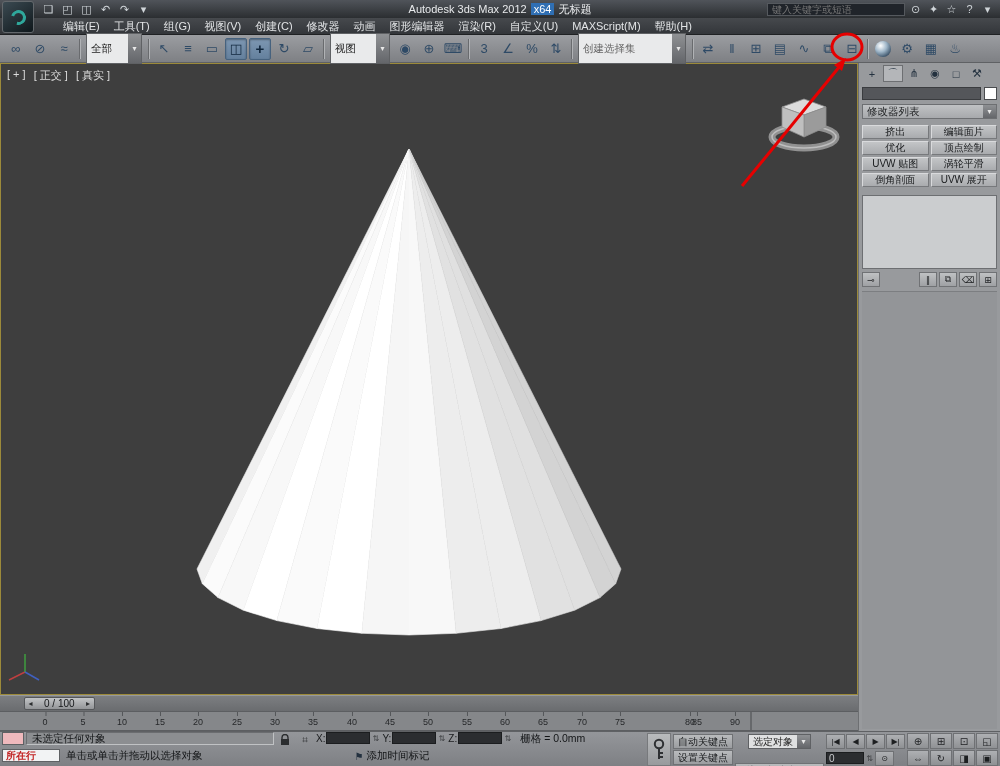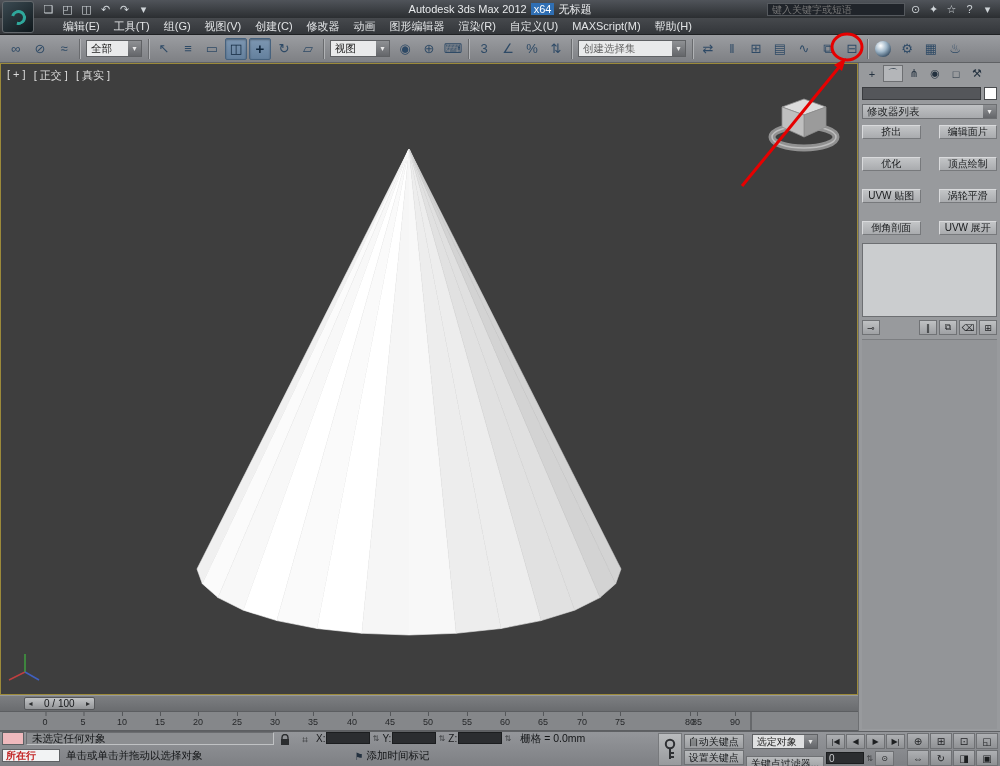--- a/index.html
+++ b/index.html
@@ -21,21 +21,21 @@
   
   .menubar{height:17px;background:linear-gradient(#46494d,#33363a);display:flex;align-items:center;padding-left:56px;border-bottom:1px solid #1f2123}
   .mitem{color:#e3e5e7;font-size:11px;padding:0 7px;height:100%;display:flex;align-items:center;white-space:nowrap}
 
   
   .toolbar{height:28px;background:linear-gradient(#9b9da1,#7e8084);display:flex;align-items:center;padding:0 4px;border-bottom:1px solid #5f6164;position:relative;z-index:5}
   .tbtn{width:22px;height:22px;margin:0 1px;display:flex;align-items:center;justify-content:center;font-size:13px;color:#2e4a66;flex:0 0 auto}
   .tbtn.bold{font-weight:bold;font-size:15px}
   .tbtn.pressed{background:linear-gradient(#7d97b2,#64809d);border:1px solid #46627e;box-shadow:inset 0 1px 2px rgba(0,0,0,.35);border-radius:2px;color:#10263c}
   .sep{width:1px;height:20px;background:#696b6e;margin:0 3px;box-shadow:1px 0 0 #b0b2b5;flex:0 0 auto}
-  .dd{height:17px;background:#e9eaeb;border:1px solid #5f6164;display:flex;align-items:center;font-size:10.5px;color:#222;margin:12px 3px;flex:0 0 auto}
+  .dd{height:31px;background:#e9eaeb;border:1px solid #5f6164;display:flex;align-items:center;font-size:10.5px;color:#222;margin:12px 3px;flex:0 0 auto}
   .dd .ddtext{flex:1;padding:0 4px;white-space:nowrap;overflow:hidden}
   .dd .ph{color:#666}
   .ddarr{width:13px;height:100%;background:linear-gradient(#8f9194,#64666a);color:#e8e8e8;display:flex;align-items:center;justify-content:center;font-size:8px}
   .w56{width:56px}.w60{width:60px}.w108{width:108px}
   .sphere{width:16px;height:16px;border-radius:50%;background:radial-gradient(circle at 35% 30%,#ffffff,#9fb6c8 40%,#41586e 75%,#243241)}
 
   
   .main{display:flex;height:668px}
   .vpcol{width:858px;display:flex;flex-direction:column}
   .viewport{height:632px;position:relative;background:#3e3e3e;border:1px solid #9c8a3a;overflow:hidden}
@@ -60,21 +60,21 @@
   
   .cmdpanel{width:142px;background:#989a9d;border-left:1px solid #6d6f72;display:flex;flex-direction:column;padding:2px 3px}
   .cptabs{display:flex;gap:1px;height:17px;margin-bottom:3px}
   .cptab{width:20px;display:flex;align-items:center;justify-content:center;font-size:11px;color:#23313f;border:1px solid transparent}
   .cptab.active{background:#b4b6b9;border:1px solid #6d6f72}
   .cpname{display:flex;align-items:center;gap:3px;margin:2px 0}
   .cpname input{flex:1;height:13px;background:#54565a;border:1px solid #3a3c3f;color:#e8e8e8;font-size:10px;padding:0 3px;min-width:0}
   .swatch{width:13px;height:13px;background:#ffffff;border:1px solid #4a4c4f;flex:0 0 auto}
   .cpdd{height:15px;background:linear-gradient(#c0c2c4,#a7a9ac);border:1px solid #6d6f72;display:flex;align-items:center;font-size:10.5px;color:#1d1f21;margin:2px 0}
   .cpdd .ddtext{flex:1;padding:0 4px;white-space:nowrap;overflow:hidden}
-  .cpgrid{display:grid;grid-template-columns:1fr 1fr;gap:18px;margin:4px 0}
+  .cpgrid{display:grid;grid-template-columns:1fr 1fr;gap:2px;margin:4px 0}
   .cpbtn{height:14px;background:linear-gradient(#c3c5c7,#a9abae);border:1px solid #77797c;border-top-color:#d9dadc;border-left-color:#d9dadc;font-size:10px;color:#17191b;display:flex;align-items:center;justify-content:center;white-space:nowrap;overflow:hidden}
   .cpstack{height:74px;background:#cbcdcf;border:1px solid #6d6f72;margin:4px 0 3px}
   .cptools{display:flex;gap:2px;justify-content:flex-end}
   .stbtn{width:18px;height:15px;background:linear-gradient(#bfc1c3,#9fa1a4);border:1px solid #707275;font-size:9px;color:#1d1f21;display:flex;align-items:center;justify-content:center}
   .stbtn:first-child{margin-right:auto}
   .cprollout{flex:1;margin-top:4px;border-top:1px solid #7c7e81;background:#939598}
 
   
   .statusbar{height:35px;background:linear-gradient(#94969a,#7e8084);border-top:1px solid #5f6164;position:relative;font-size:11px}
   .srow{display:flex;align-items:flex-start;height:17px;padding:0 2px;gap:2px}
@@ -88,21 +88,21 @@
   .coord input{width:44px;height:12px;background:#2b2d30;border:1px solid #1b1d1f;color:#c9cbcd;font-size:10px;padding:0 2px}
   .spin{width:9px;color:#3d3f42;font-size:8px;text-align:center}
   .gridlabel{color:#131517;margin-left:6px;font-size:10.5px;white-space:nowrap}
   .prompt{color:#131517;margin-left:4px;font-size:10.5px;white-space:nowrap}
   .timetag{display:flex;align-items:center;gap:3px;margin-left:150px;color:#131517;font-size:10.5px;white-space:nowrap}
   .timetag .flag{font-style:normal;font-size:10px;color:#23313f}
   .keycluster{position:absolute;right:0;top:0;height:35px;display:flex;align-items:stretch;gap:2px;padding:1px 2px;background:linear-gradient(#94969a,#7e8084);z-index:2}
   .bigkey{width:24px;display:flex;align-items:center;justify-content:center;border:1px solid #77797c;background:linear-gradient(#b9bbbd,#989a9d)}
   .kcol{display:flex;flex-direction:column;gap:1px;justify-content:center}
   .kbtn{height:15px;font-size:10px;padding:0 4px;background:linear-gradient(#b9bbbd,#9b9da0);border:1px solid #6f7174;color:#17191b;display:flex;align-items:center;justify-content:center;white-space:nowrap}
-  .dd.small{height:15px;margin:6px;font-size:10px;background:#dfe0e1}
+  .dd.small{height:15px;margin:13px;font-size:10px;background:#dfe0e1}
   .trow{display:flex;gap:1px;height:16px;align-items:center}
   .pbtn{width:19px;height:15px;background:linear-gradient(#aeb0b3,#8f9194);border:1px solid #6f7174;font-size:8px;display:flex;align-items:center;justify-content:center;color:#1d1f21;white-space:nowrap}
   .framein{width:38px;height:12px;background:#2b2d30;border:1px solid #1b1d1f;color:#c9cbcd;font-size:10px;padding:0 2px}
   .navgrid{display:grid;grid-template-columns:repeat(4,22px);grid-auto-rows:16px;gap:1px;align-content:center}
   .nbtn{background:linear-gradient(#aeb0b3,#8f9194);border:1px solid #6f7174;display:flex;align-items:center;justify-content:center;font-size:10px;color:#1d1f21}
 
   .annotation{position:absolute;left:0;top:0;z-index:40;pointer-events:none}
 </style>
 </head>
 <body>

